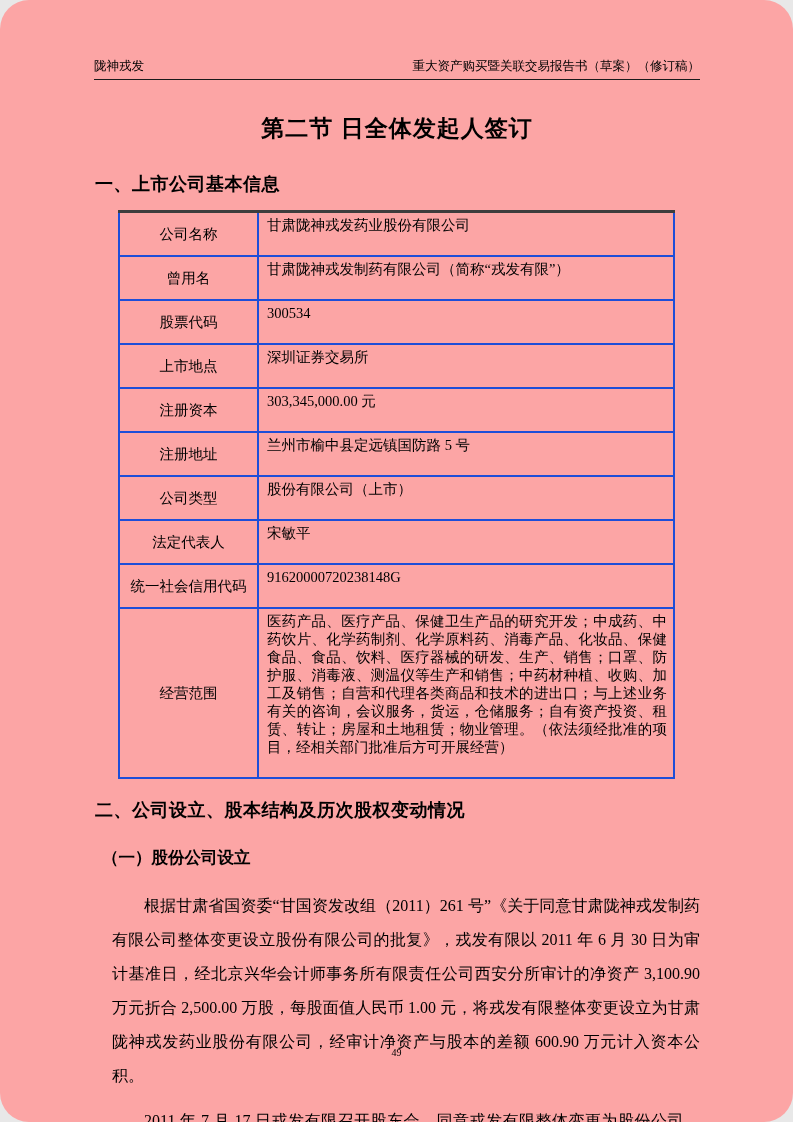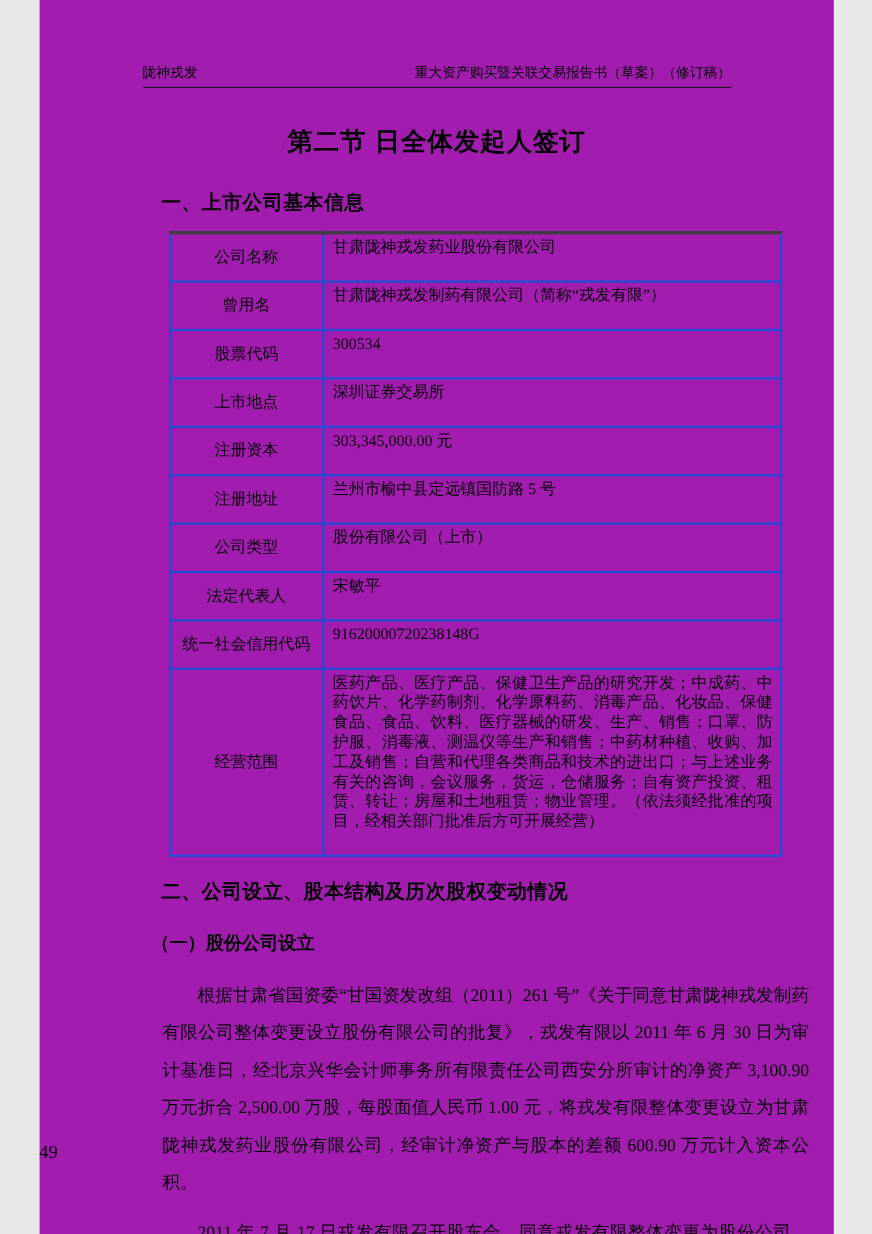--- a/index.html
+++ b/index.html
@@ -1,42 +1,43 @@
 <!DOCTYPE html>
 <html><head>
 <meta charset="utf-8">
 <style>
   html,body{margin:0;padding:0;background:#e8e8e8;}
   .page{
     position:relative;
-    width:722px;height:1122px;
+    width:793px;height:1122px;
     margin:0 auto;
-    background:#a21caf;
+    background:#fca5a5;
     box-sizing:border-box;
     padding:58px 93px 0 94px;
     font-family:"Liberation Serif","DejaVu Serif",serif;
     color:#000;
     overflow:hidden;
+    border-radius:29px;
   }
   .header{
     display:flex;justify-content:space-between;align-items:flex-end;
     font-size:12.5px;line-height:17px;
     padding-bottom:4px;
     border-bottom:1.5px solid #1a1a1a;
   }
   .doc-title{
     margin-top:33px;
     text-align:center;
     font-family:"Liberation Sans","DejaVu Sans",sans-serif;
     font-weight:bold;
     font-size:23px;
     letter-spacing:1px;
   }
   .h1{
-    margin:28px 0 0 17px;
+    margin:28px 0 0 1px;
     font-family:"Liberation Sans","DejaVu Sans",sans-serif;
     font-weight:bold;
     font-size:18px;
     letter-spacing:0.5px;
   }
   .h1.second{margin-top:19px;}
   .h2{
     margin:25px 0 0 8px;
     font-family:"Liberation Sans","DejaVu Sans",sans-serif;
     font-weight:bold;
@@ -72,21 +73,22 @@
     font-size:16px;
     line-height:34px;
     text-align:justify;
     text-indent:2em;
   }
   .body-p + .body-p{margin-top:11px;}
   .page-number{
     position:absolute;
     left:0;right:0;
     bottom:64px;
-    font-size:17px;
+    text-align:center;
+    font-size:10px;
   }
 </style>
 </head>
 <body>
 
 <div class="page">
 
   <div class="header">
     <span>陇神戎发</span>
     <span>重大资产购买暨关联交易报告书（草案）（修订稿）</span>

